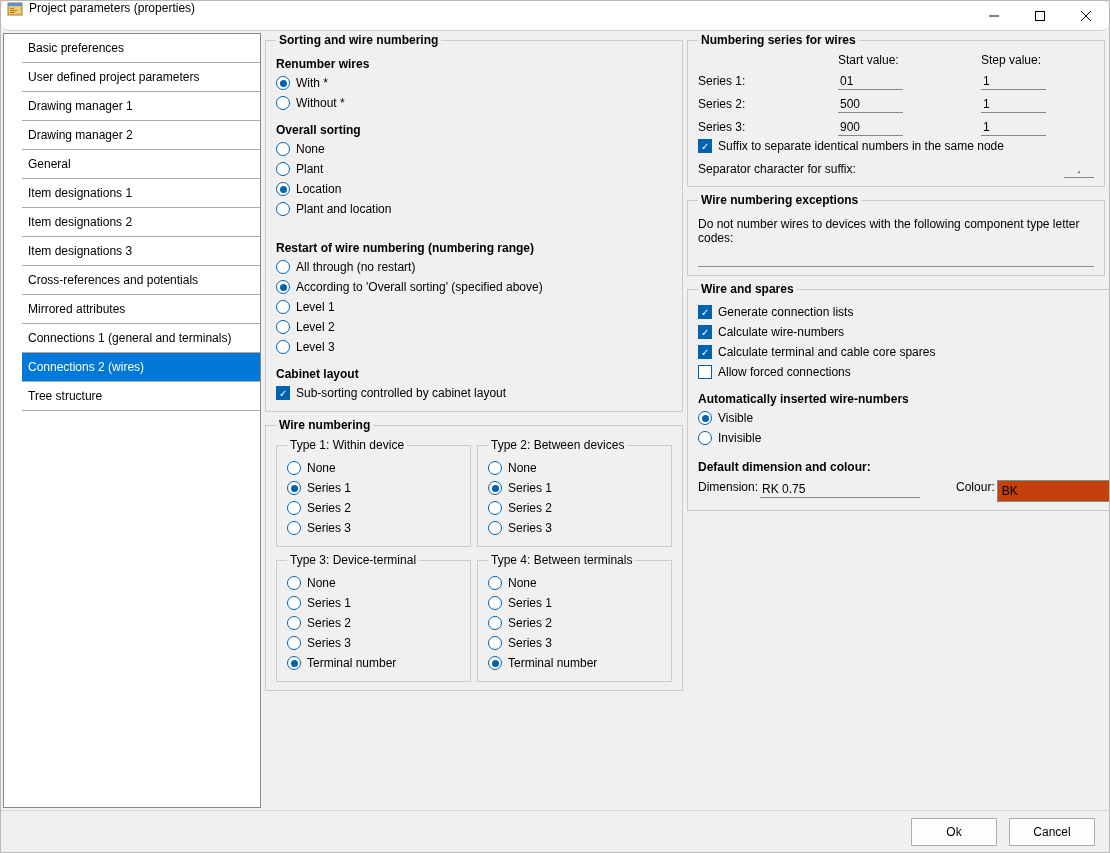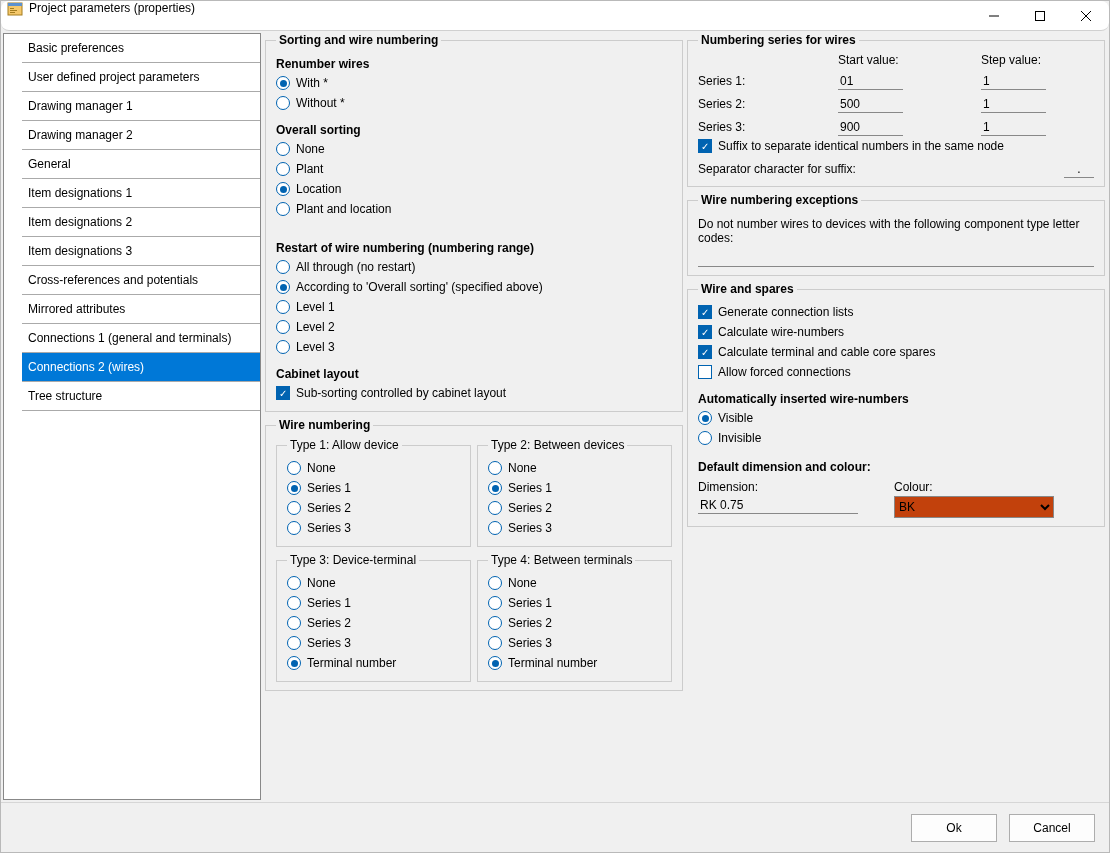--- a/index.html
+++ b/index.html
@@ -38,25 +38,25 @@
   .chk.on::after { content:""; width:8px; height:8px; background:
     linear-gradient(45deg, transparent 45%, #fff 45%, #fff 55%, transparent 55%),
     linear-gradient(-45deg, transparent 45%, #fff 45%, #fff 55%, transparent 55%); transform:rotate(8deg); }
   .chk.on::after { content:"✓"; color:#fff; font-size:10px; line-height:1; background:none; transform:none; }
 
   .series-grid { display:grid; grid-template-columns: 110px 1fr 1fr; column-gap:30px; row-gap:5px; align-items:center; }
   .series-grid .hdr { text-align:left; }
   .series-grid input { width:65px; }
 
   .dim-row { display:flex; gap:36px; margin-top:6px; }
-  .dim-row .fld { display:flex; flex-direction:column; gap:2px; }
+  .dim-row .fld { display:flex; flex-direction:row; gap:2px; }
   .dim-row input[type=text] { width:160px; }
   .dim-row select { width:160px; }
 
-  .footer { height:50px; border-top:1px solid #d6d6d6; display:flex; justify-content:flex-end; align-items:center; gap:12px; padding:0 14px; background:#f0f0f0; }
+  .footer { height:42px; border-top:1px solid #d6d6d6; display:flex; justify-content:flex-end; align-items:center; gap:12px; padding:0 14px; background:#f0f0f0; }
   .btn { min-width:86px; height:28px; border:1px solid #adadad; background:#fdfdfd; display:flex; align-items:center; justify-content:center; cursor:default; }
 
   .desc { margin:4px 0 4px 0; }
   .wide-input { width:100%; background:#fff; border:1px solid #c8c8c8; height:22px; }
 </style>
 </head>
 <body>
 
 <div class="window">
   <div class="titlebar">
@@ -173,21 +173,21 @@
             <div class="check-row">
               <span id="cabinet-chk" class="chk on"></span>
               <label>Sub-sorting controlled by cabinet layout</label>
             </div>
           </fieldset>
 
           <fieldset>
             <legend>Wire numbering</legend>
             <div class="grid2" id="wirenum-types">
                 <fieldset class="inner">
-                  <legend>Type 1: Allow device</legend>
+                  <legend>Type 1: Within device</legend>
                   <div class="radio-row">
                     <span class="rad"></span>
                     <label>None</label>
                   </div>
                   <div class="radio-row">
                     <span class="rad on"></span>
                     <label>Series 1</label>
                   </div>
                   <div class="radio-row">
                     <span class="rad"></span>

